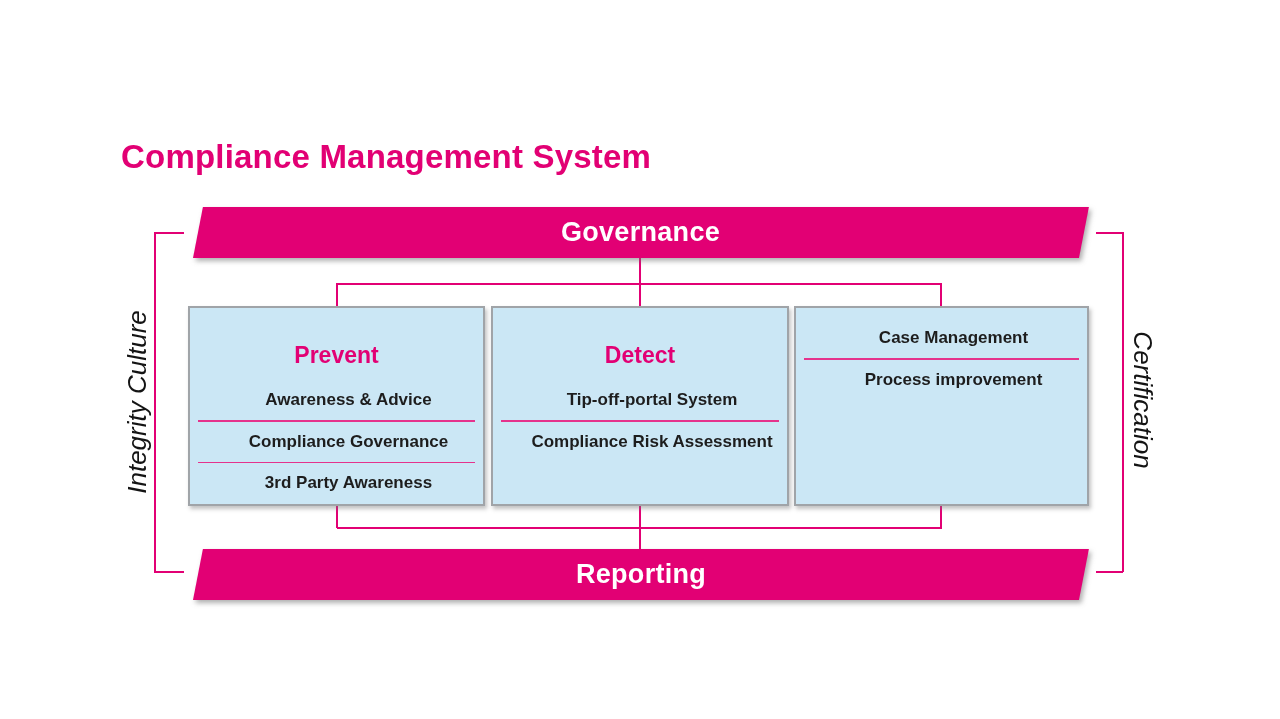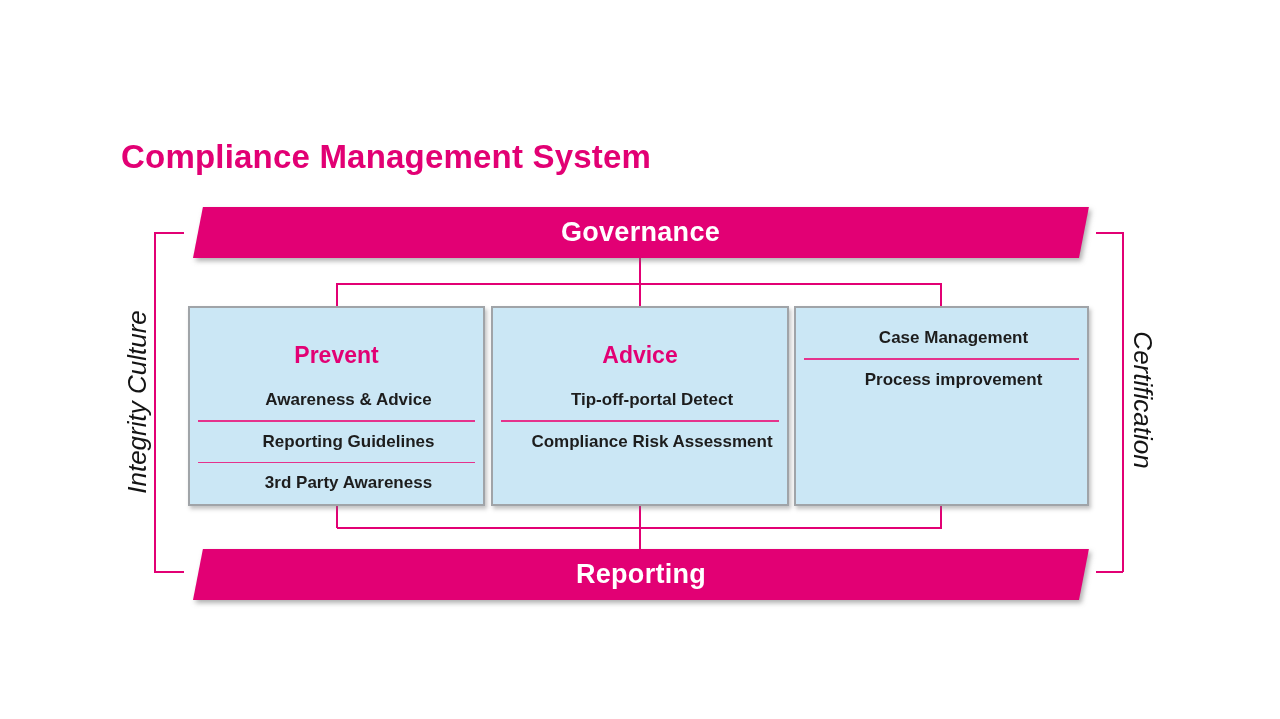--- a/index.html
+++ b/index.html
@@ -86,30 +86,30 @@
 
   <div class="banner banner-bottom">
     <span class="banner-label">Reporting</span>
   </div>
 
   <div class="pillar" style="left:188px;width:297px;">
     <div class="pillar-title">Prevent</div>
     <div class="pillar-items">
       <div class="pillar-item">Awareness &amp; Advice</div>
       <div class="pillar-divider"></div>
-      <div class="pillar-item">Reporting Guidelines</div>
+      <div class="pillar-item">Compliance Governance</div>
       <div class="pillar-divider"></div>
       <div class="pillar-item">3rd Party Awareness</div>
     </div>
   </div>
 
   <div class="pillar" style="left:491px;width:298px;">
-    <div class="pillar-title">Advice</div>
+    <div class="pillar-title">Detect</div>
     <div class="pillar-items">
-      <div class="pillar-item">Tip-off-portal Detect</div>
+      <div class="pillar-item">Tip-off-portal System</div>
       <div class="pillar-divider"></div>
       <div class="pillar-item">Compliance Risk Assessment</div>
     </div>
   </div>
 
   <div class="pillar" style="left:794px;width:295px;">
     <div class="pillar-items">
       <div class="pillar-item">Case Management</div>
       <div class="pillar-divider"></div>
       <div class="pillar-item">Process improvement</div>

